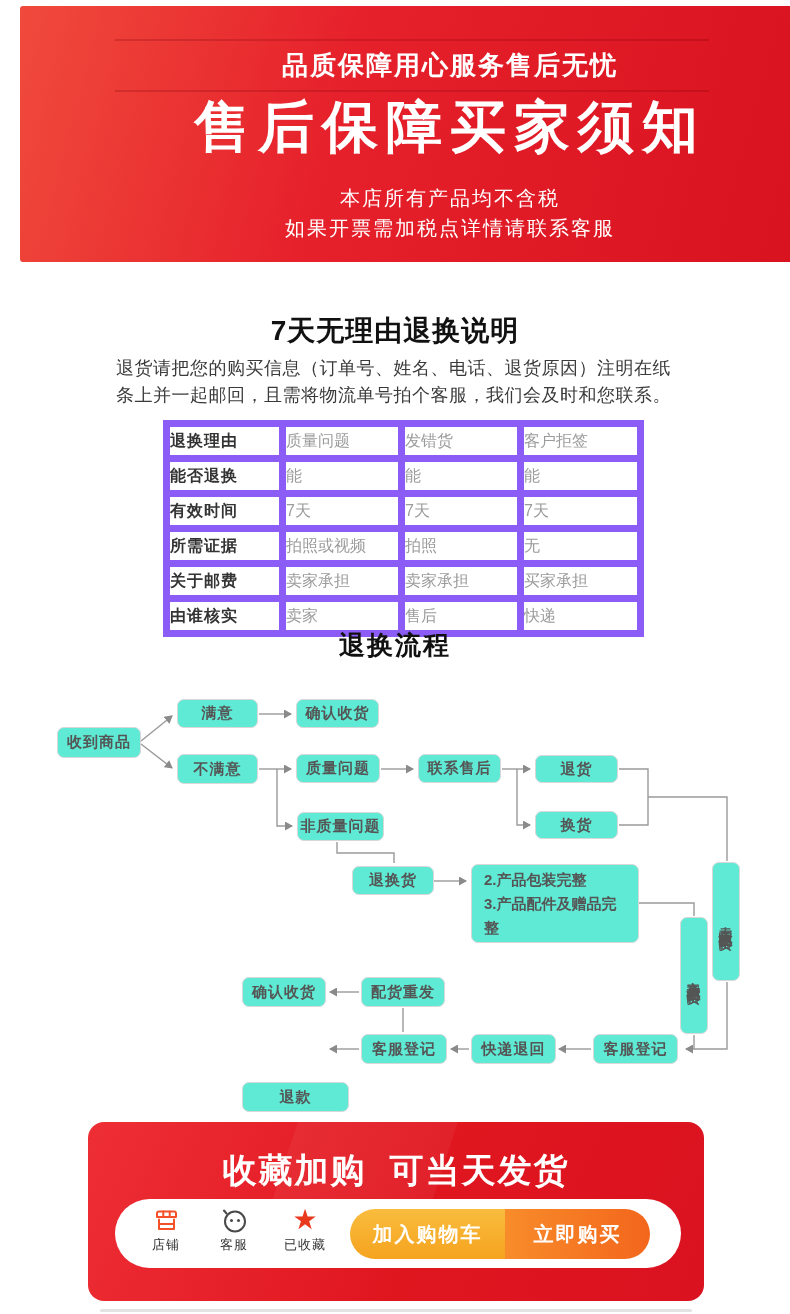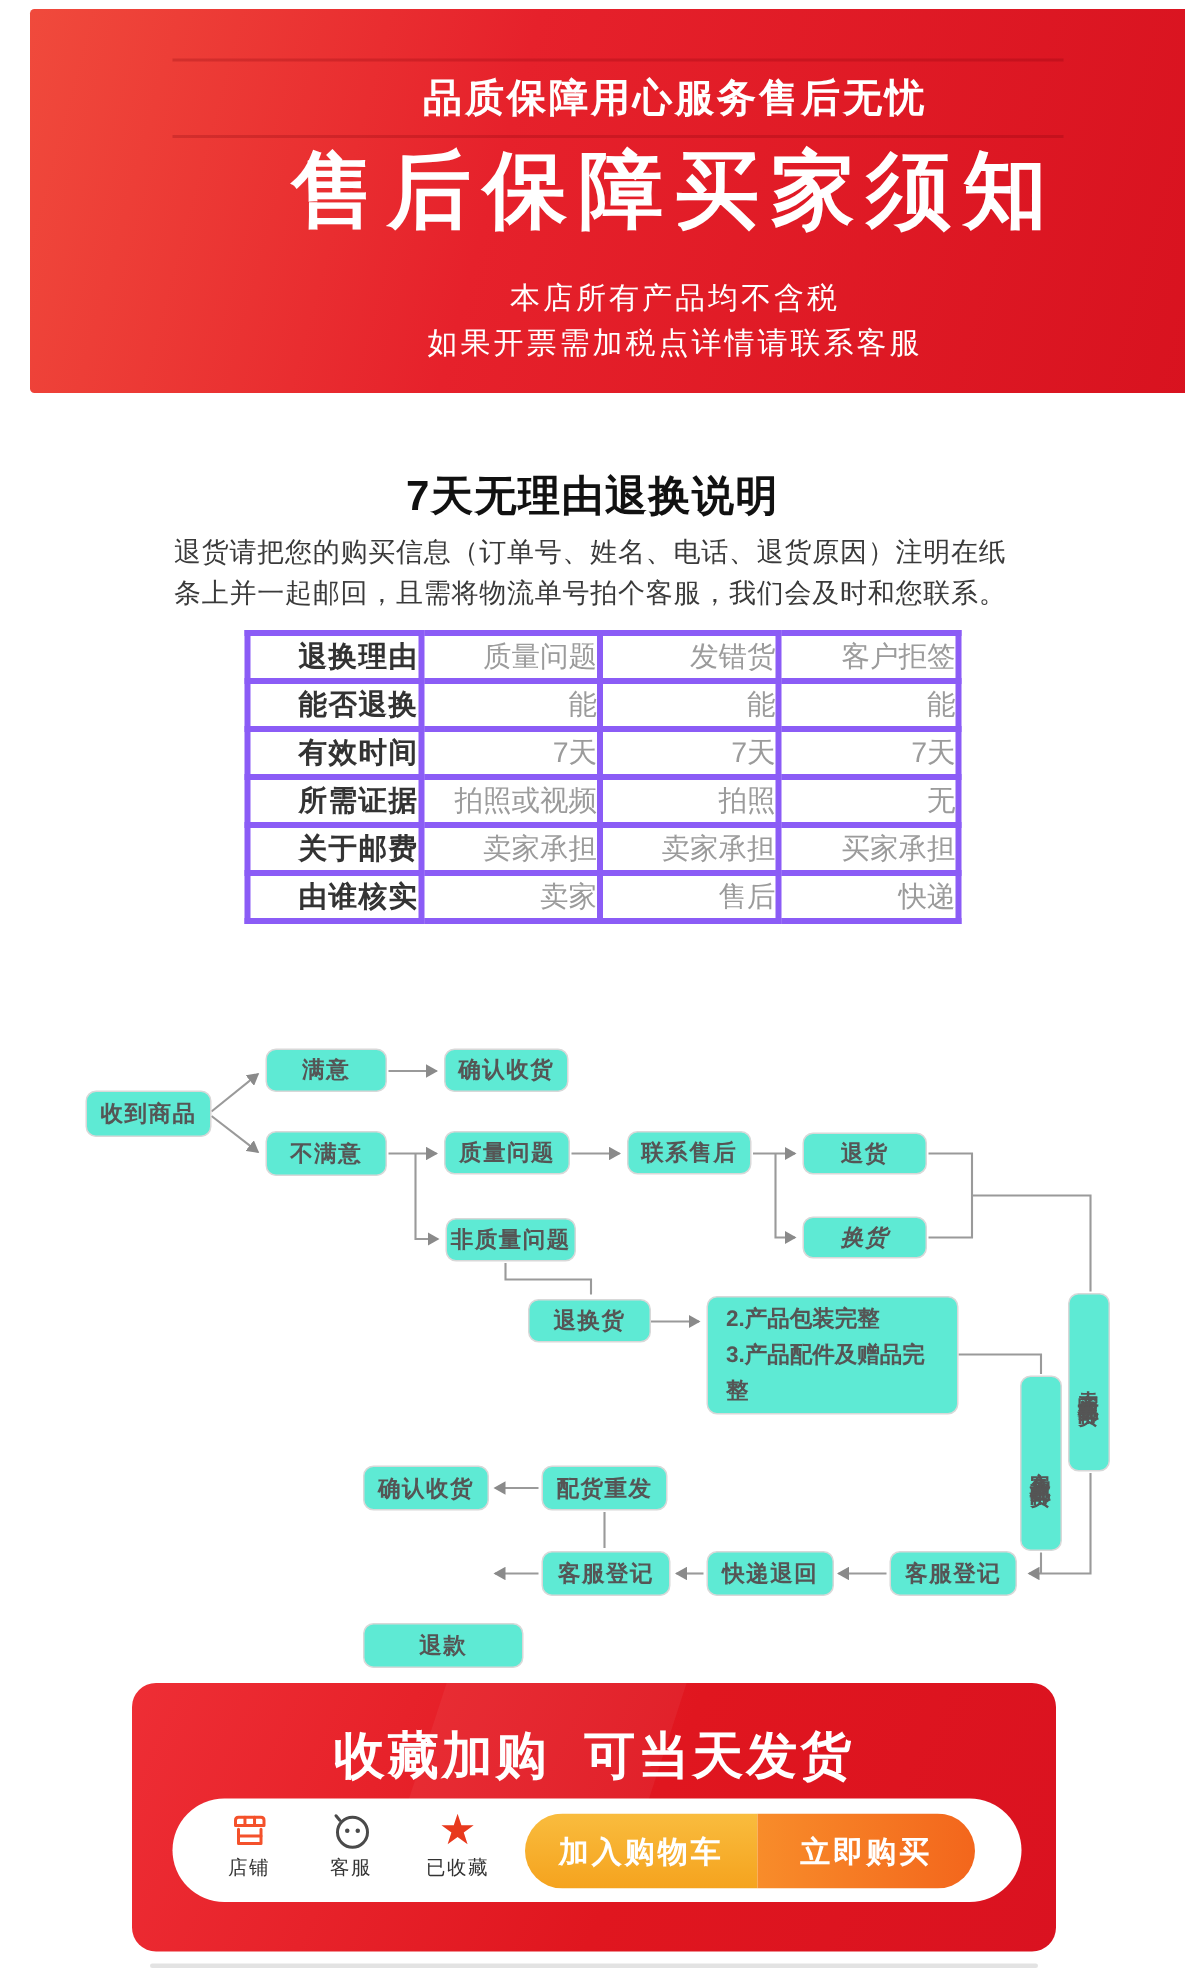--- a/index.html
+++ b/index.html
@@ -22,22 +22,22 @@
   .hero-note.n1{top:179px;}
   .hero-note.n2{top:209px;}
 
   
   .policy-title{position:absolute;top:312px;width:100%;text-align:center;color:#111;
         font-size:28px;font-weight:bold;letter-spacing:1px;}
   .policy-desc{position:absolute;top:355px;left:116px;width:560px;color:#3a3a3a;
         font-size:18px;line-height:27px;letter-spacing:.5px;}
   table.policy-table{position:absolute;left:163px;top:420px;border-collapse:collapse;
         table-layout:fixed;width:474px;}
-  .policy-table td{border:4px solid #8b5cf6;height:28px;text-align:right;
-        font-size:19px;color:#9b9b9b;padding:0;}
+  .policy-table td{border:7px solid #8b5cf6;height:28px;text-align:left;
+        font-size:16px;color:#9b9b9b;padding:0;}
   .policy-table td.lbl{font-weight:bold;color:#333;letter-spacing:1px;}
 
   
   .flow-title{position:absolute;top:628px;width:100%;text-align:center;color:#111;
         font-size:26px;font-weight:bold;letter-spacing:2px;}
   .connectors{position:absolute;left:0;top:0;pointer-events:none;}
   .node{position:absolute;box-sizing:border-box;background:#5eead4;border:1px solid #d8d8d8;
         border-radius:7px;color:#555;font-size:15px;font-weight:600;letter-spacing:1px;
         display:flex;align-items:center;justify-content:center;}
   .node.vert{writing-mode:vertical-rl;letter-spacing:2px;font-size:14px;padding:6px 0;}
@@ -126,20 +126,21 @@
     </tr>
     <tr>
       <td class="lbl">由谁核实</td>
       <td>卖家</td>
       <td>售后</td>
       <td>快递</td>
     </tr>
   </tbody>
     </table>
 
+  <div class="flow-title">退换流程</div>
 
   <svg class="connectors" width="790" height="1314" viewBox="0 0 790 1314" fill="none" stroke="#9a9a9a" stroke-width="1.4">
     <defs>
       <marker id="arr" markerWidth="9" markerHeight="9" refX="7" refY="4.5" orient="auto" markerUnits="userSpaceOnUse">
         <path d="M0,0 L8,4.5 L0,9 Z" fill="#8a8a8a" stroke="none"></path>
       </marker>
     </defs>
     <path d="M141,741 L172,716" marker-end="url(#arr)"></path>
     <path d="M141,744 L172,768" marker-end="url(#arr)"></path>
     <path d="M259,714 L291,714" marker-end="url(#arr)"></path>
@@ -162,21 +163,21 @@
     <path d="M591,1049 L559,1049" marker-end="url(#arr)"></path>
   </svg>
 
   <div class="node" style="left:57px;top:727px;width:84px;height:31px;">收到商品</div>
   <div class="node" style="left:177px;top:699px;width:81px;height:29px;">满意</div>
   <div class="node" style="left:296px;top:699px;width:83px;height:29px;">确认收货</div>
   <div class="node" style="left:177px;top:754px;width:81px;height:30px;">不满意</div>
   <div class="node" style="left:296px;top:754px;width:84px;height:29px;">质量问题</div>
   <div class="node" style="left:418px;top:754px;width:83px;height:29px;">联系售后</div>
   <div class="node" style="left:535px;top:755px;width:83px;height:28px;">退货</div>
-  <div class="node" style="left:535px;top:811px;width:83px;height:28px;font-style:italic;">换货</div>
+  <div class="node" style="left:535px;top:811px;width:83px;height:28px;">换货</div>
   <div class="node" style="left:297px;top:812px;width:87px;height:29px;">非质量问题</div>
   <div class="node" style="left:352px;top:866px;width:82px;height:29px;">退换货</div>
   <div class="node cond" style="left:471px;top:864px;width:168px;height:79px;">
     <div>2.产品包装完整</div>
     <div>3.产品配件及赠品完整</div>
   </div>
   <div class="node vert" style="left:712px;top:862px;width:28px;height:119px;">卖家承担邮费</div>
   <div class="node vert" style="left:680px;top:917px;width:28px;height:117px;">客户承担邮费</div>
   <div class="node" style="left:242px;top:977px;width:84px;height:30px;">确认收货</div>
   <div class="node" style="left:361px;top:977px;width:84px;height:30px;">配货重发</div>

